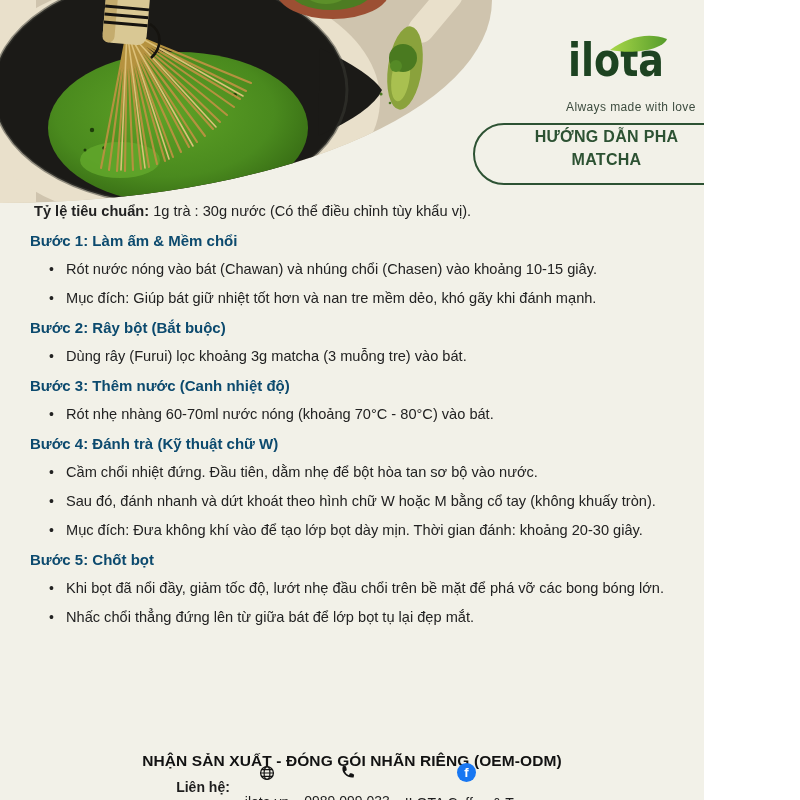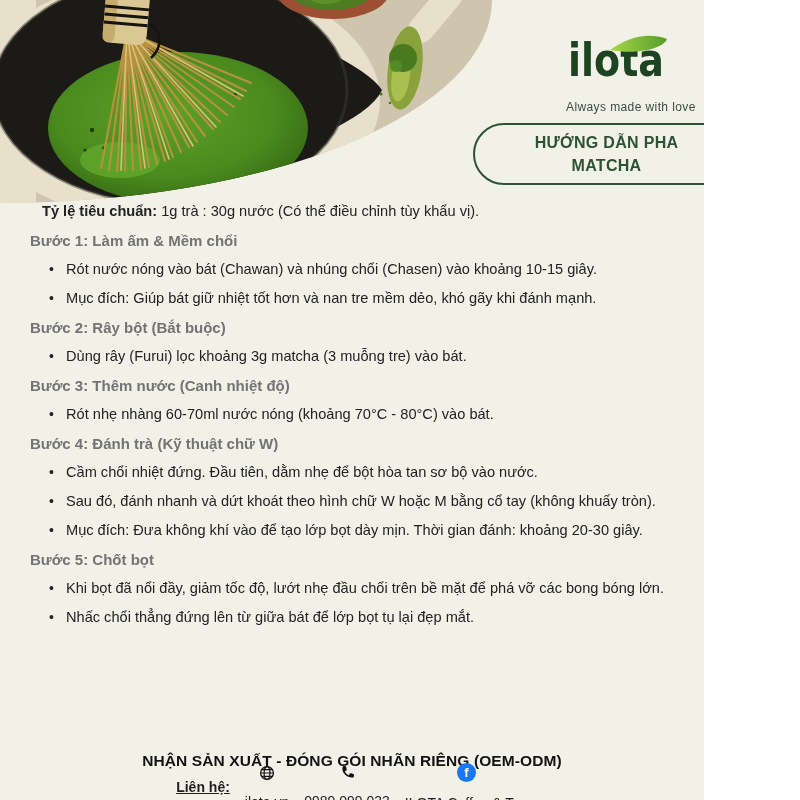--- a/index.html
+++ b/index.html
@@ -12,48 +12,48 @@
   
   .hero{position:absolute; top:0; left:0; width:500px; height:210px;}
   
   .logo{position:absolute; top:34px; right:34px; width:104px; text-align:center;}
   .logo svg{display:block; margin:0 auto;}
   .tagline{font-size:12px; letter-spacing:.4px; color:#3c4b3e; margin-top:16px; white-space:nowrap;}
   
   .title-box{
     position:absolute; left:473px; top:123px; width:267px; height:62px;
     border:2px solid #2d5233; border-radius:32px; box-sizing:border-box;
-    display:flex; flex-direction:column; align-items:center; justify-content:center;
+    display:flex; flex-direction:column; align-items:center; 
     color:#2d5233; font-weight:bold; font-size:16px; line-height:23px; letter-spacing:.3px;
     background:transparent;
   }
   
   .content{position:absolute; top:203px; left:30px; right:28px;}
-  .content p.intro{margin:0 0 12px 12px; font-size:14.6px; line-height:17px;}
+  .content p.intro{margin:0 0 12px 4px; font-size:14.6px; line-height:17px;}
   .content p.intro strong{font-weight:bold;}
-  .content h3{margin:2px 0 12px 0; font-size:15px; line-height:17px; font-weight:bold; color:#737373;}
+  .content h3{margin:2px 0 12px 0; font-size:15px; line-height:17px; font-weight:bold; color:#0c4a6e;}
   .content ul{margin:3px; padding:0; list-style:none;}
   .content li{
     position:relative; padding-left:33px; margin-bottom:12px;
     font-size:14.6px; line-height:17px;
   }
   .content li::before{
     content:"•"; position:absolute; left:16px; top:0; font-size:14px; color:#222;
   }
   
   .oem-line{
     position:absolute; top:752px; left:0; width:100%;
     text-align:center; font-weight:bold; font-size:15.5px; letter-spacing:.1px; color:#121212;
   }
   .contact-row{
     position:absolute; top:763px; left:0; width:100%;
     display:flex; align-items:center; justify-content:center; gap:15px;
     font-size:14px; color:#1d1d1d;
   }
-  .contact-label{font-weight:bold; font-size:14px;text-decoration:underline;}
+  .contact-label{font-weight:bold; font-size:14px;}
   .contact-item{display:flex; align-items:center; gap:13px;flex-direction:column;}
   .fb-badge{
     width:19px; height:19px; border-radius:50%; background:#1877f2;
     color:#fff; font-weight:bold; font-size:13px; line-height:19px; text-align:center;
     display:inline-block;
   }
   .fb-link{text-decoration:underline; color:#1d1d1d;}
 </style>
 </head>
 <body>

